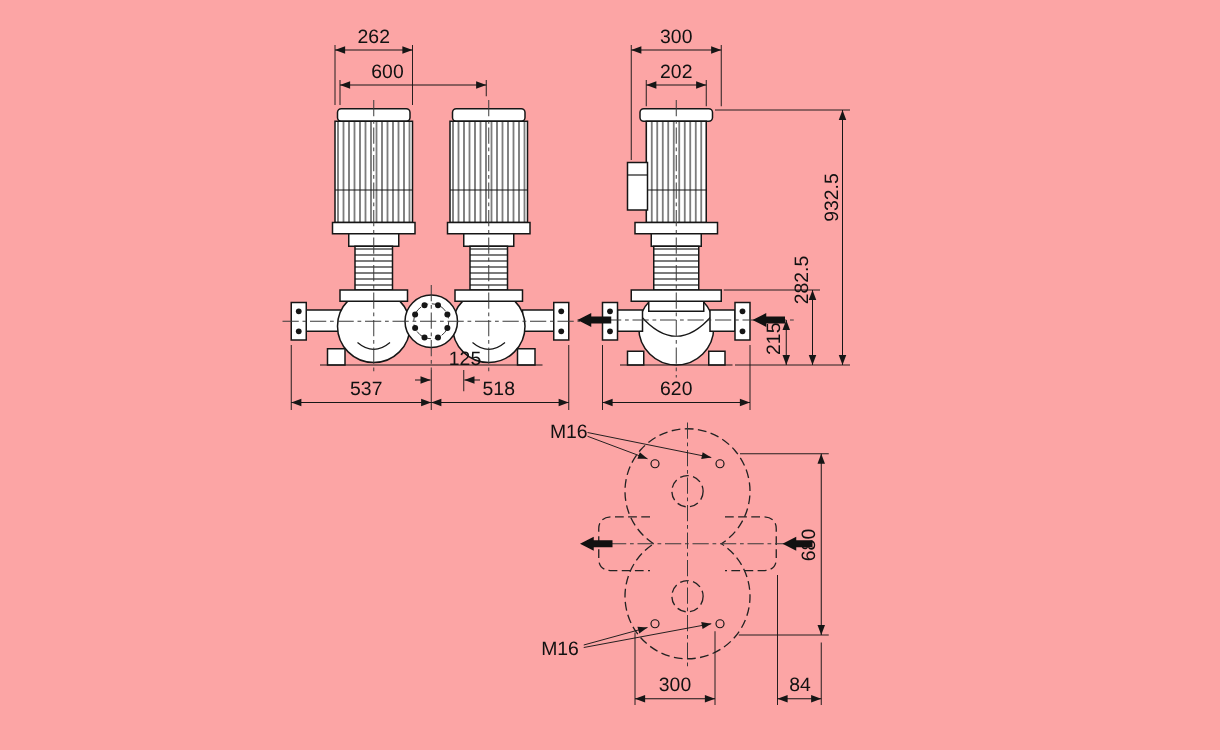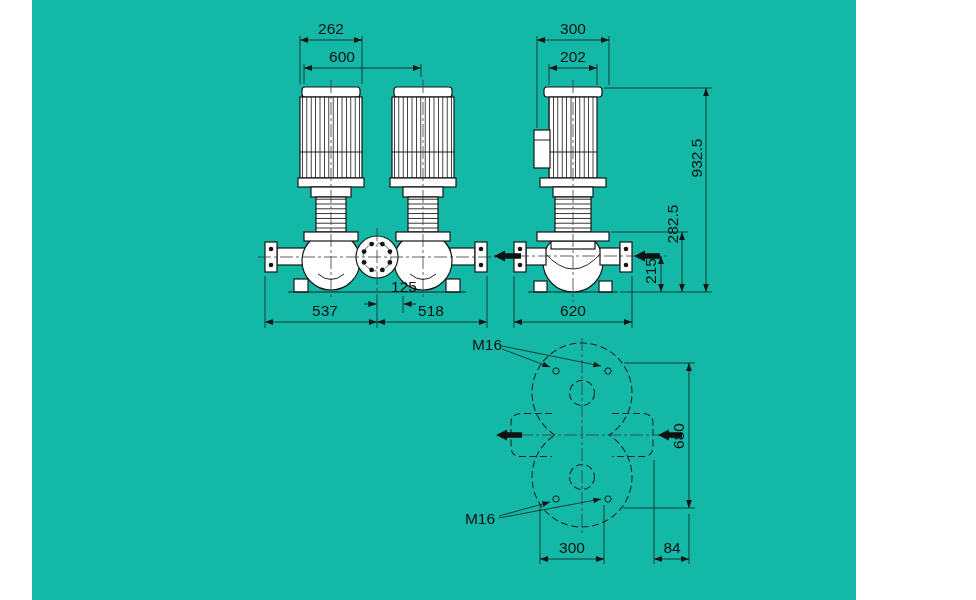--- a/index.html
+++ b/index.html
@@ -1,16 +1,16 @@
 <!DOCTYPE html>
 <html><head>
 <meta charset="utf-8">
 <style>
   html,body{margin:0;padding:0;background:#fff;}
-  #page{position:relative;width:824px;height:600px;background:#14b8a6;overflow:hidden;margin-left:32px;}
+  #page{position:relative;width:976px;height:600px;background:#fca5a5;overflow:hidden;}
   .obj{fill:#fff;stroke:#161616;stroke-width:1.2;}
   .thin{fill:none;stroke:#161616;stroke-width:0.95;}
   .dim{stroke:#161616;stroke-width:0.8;fill:none;}
   .ext{stroke:#161616;stroke-width:0.75;fill:none;}
   .cl{stroke:#3a3a3a;stroke-width:0.8;stroke-dasharray:13 3 3 3;fill:none;}
   .hid{fill:none;stroke:#222;stroke-width:1.05;stroke-dasharray:7 3.5;}
   .lbl{font:15.5px "Liberation Sans", sans-serif;fill:#111;}
   .dot{fill:#161616;stroke:none;}
   .arrowfill{fill:#111;stroke:none;}
 </style>

